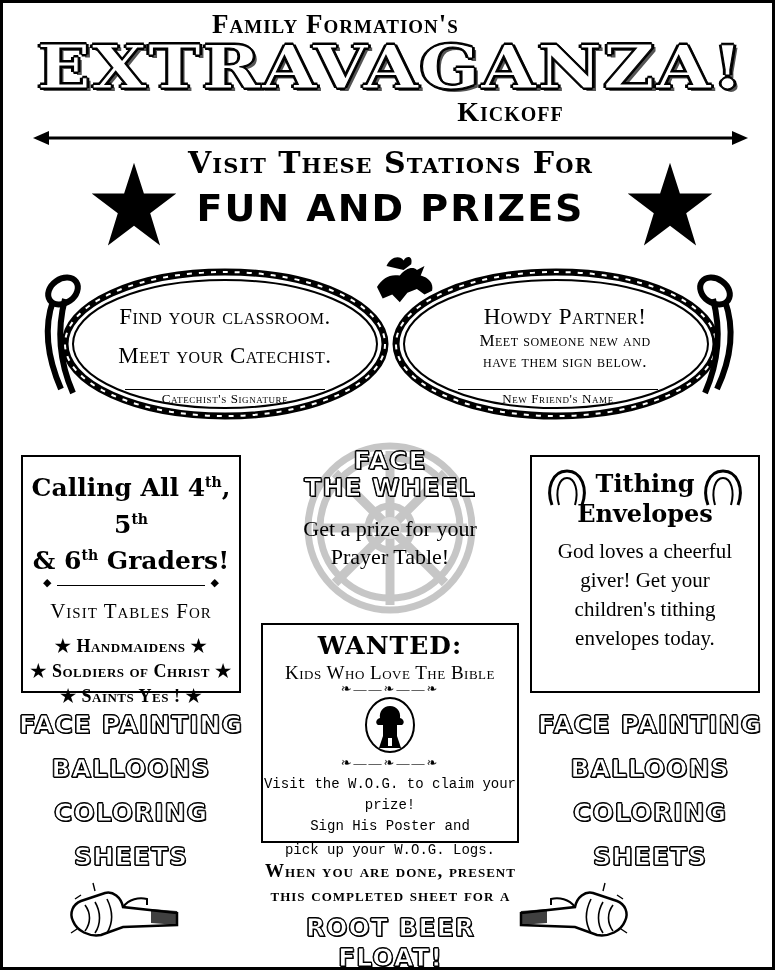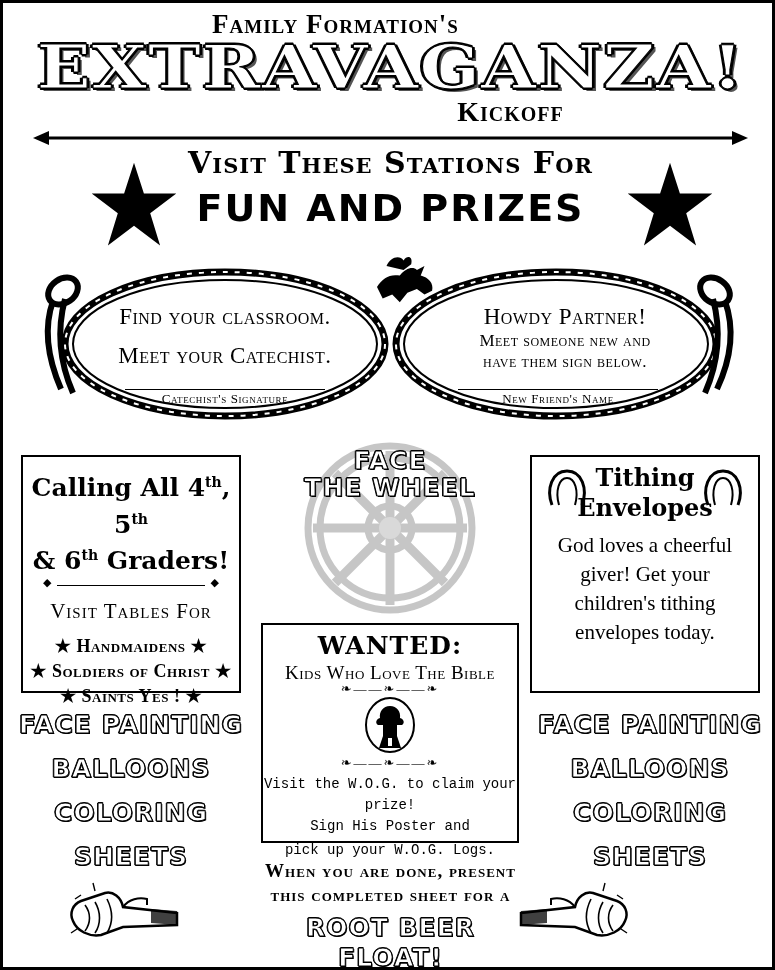--- a/index.html
+++ b/index.html
@@ -236,21 +236,21 @@
   
   .box-right {
     position: absolute;
     top: 452px;
     left: 527px;
     width: 230px;
     height: 238px;
     border: 2px solid #000;
     box-sizing: border-box;
     text-align: center;
-    padding-top: 6px;
+    padding-top: 12px;
   }
   .box-right .h {
     font-family: "DejaVu Serif", serif;
     font-weight: bold;
     font-size: 24px;
     line-height: 30px;
   }
   .box-right .body {
     font-family: "Liberation Serif", serif;
     font-size: 21px;
@@ -448,20 +448,22 @@
       <g stroke="#bdbdbd" stroke-width="9">
         <line x1="105" y1="18" x2="105" y2="172"></line>
         <line x1="28" y1="95" x2="182" y2="95"></line>
         <line x1="50" y1="40" x2="160" y2="150"></line>
         <line x1="160" y1="40" x2="50" y2="150"></line>
       </g>
       <circle cx="105" cy="95" r="11" fill="#d3d3d3"></circle>
     </svg>
     <div class="wheel-title">FACE</div>
     <div class="wheel-title" style="padding-top:0">THE WHEEL</div>
+    <div class="wheel-sub">Get a prize for your</div>
+    <div class="wheel-sub" style="padding-top:0">Prayer Table!</div>
   </div>
 
   <div class="box-right">
     <svg class="horseshoe" width="46" height="40" viewBox="0 0 46 40" style="top:10px;left:12px;">
       <path d="M8 38 C 2 22, 8 4, 23 4 C 38 4, 44 22, 38 38" fill="none" stroke="#000" stroke-width="3"></path>
       <path d="M15 38 C 11 24, 15 11, 23 11 C 31 11, 35 24, 31 38" fill="none" stroke="#000" stroke-width="2"></path>
     </svg>
     <svg class="horseshoe" width="46" height="40" viewBox="0 0 46 40" style="top:10px;left:168px;">
       <path d="M8 38 C 2 22, 8 4, 23 4 C 38 4, 44 22, 38 38" fill="none" stroke="#000" stroke-width="3"></path>
       <path d="M15 38 C 11 24, 15 11, 23 11 C 31 11, 35 24, 31 38" fill="none" stroke="#000" stroke-width="2"></path>

